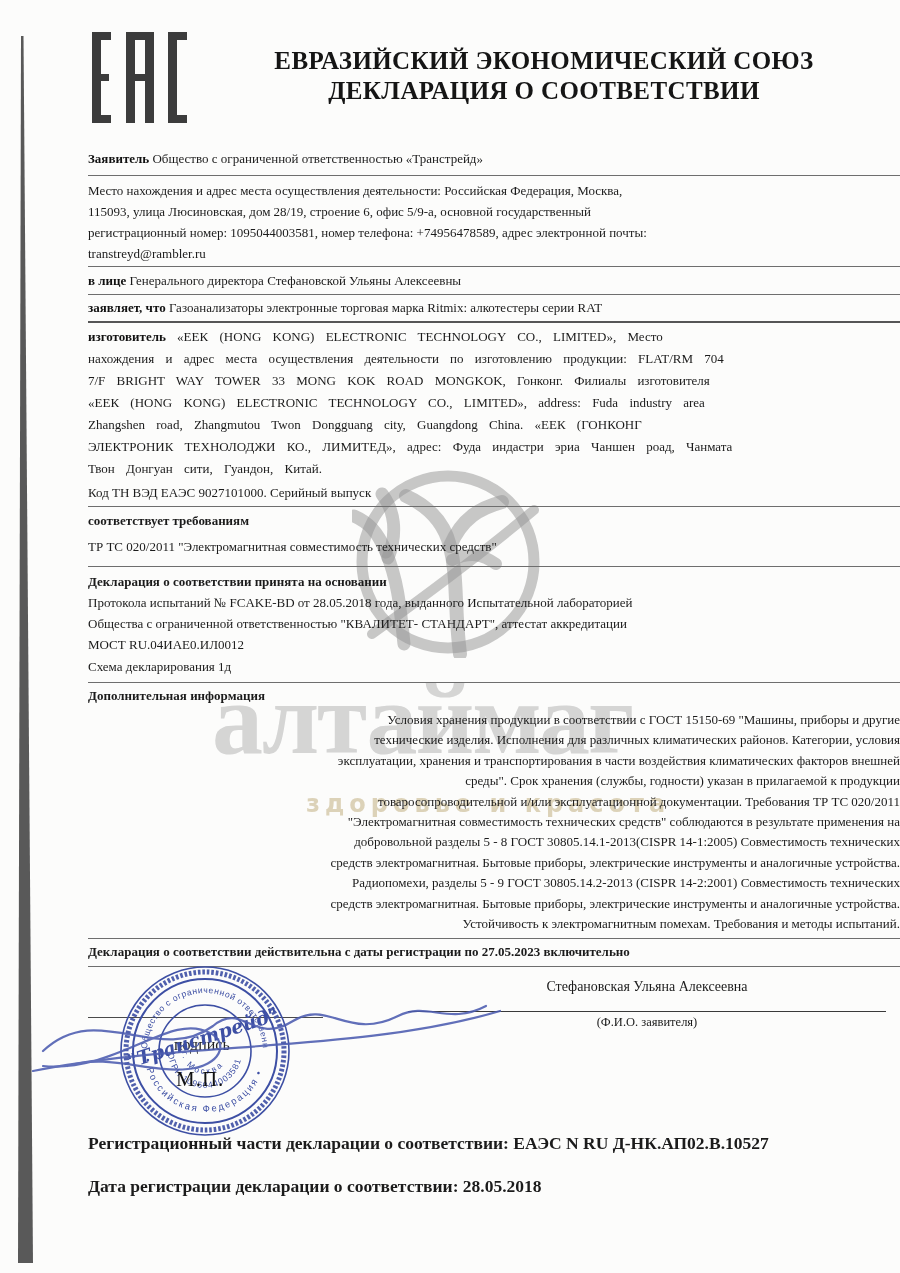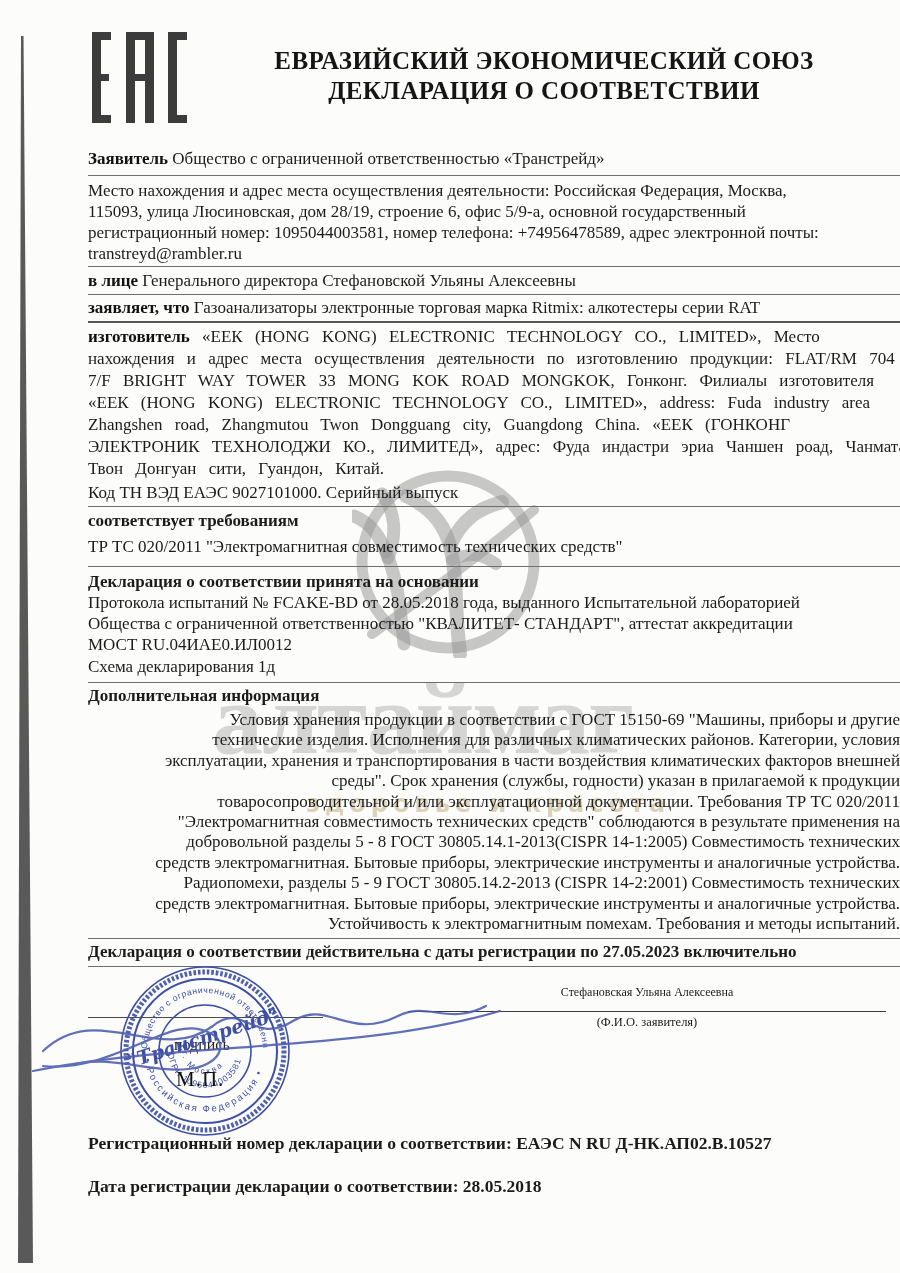--- a/index.html
+++ b/index.html
@@ -10,34 +10,34 @@
   .wm-big{left:212px;top:660px;font-family:Liberation Serif, serif;font-weight:bold;
           font-size:102px;letter-spacing:-2px;color:rgba(173,173,173,0.50);}
   .wm-small{left:306px;top:790px;font-family:"DejaVu Sans",sans-serif;font-weight:bold;
           font-size:24px;letter-spacing:5px;color:rgba(198,182,140,0.60);}
   .wm-logo{left:352px;top:466px;}
   
   .content{position:absolute;left:88px;top:0;width:812px;z-index:2;}
   .hdr{display:flex;margin-top:30px;}
   .hdr-titles{flex:1;text-align:center;padding-top:16px;}
   .t1,.t2{font-weight:bold;font-size:25px;line-height:30px;letter-spacing:0.4px;color:#151515;}
-  p{margin:0;font-size:17px;line-height:21px;}
+  p{margin:0;font-size:13px;line-height:21px;}
   b{color:#111;}
   .rule{border:none;border-top:1px solid #6e6e6e;margin:0;height:0;}
   .rule.thick{border-top:2px solid #565656;}
   .pre{white-space:pre-line;}
   .manuf span{white-space:pre;word-spacing:8px;}
   .manuf{line-height:22px;}
   .addl{line-height:20.4px;text-align:right;}
   
   .sigzone{position:relative;height:160px;margin-top:4px;}
   .sigline-left{position:absolute;left:0;top:46px;width:235px;border-top:1px solid #4a4a4a;}
   .podpis{position:absolute;left:86px;top:65px;font-size:16px;color:#222;}
   .mp{position:absolute;left:88px;top:96px;font-size:21px;letter-spacing:1px;color:#111;z-index:6;}
-  .fio-name{position:absolute;left:320px;top:14px;width:478px;text-align:center;font-size:12px;}
+  .fio-name{position:absolute;left:320px;top:8px;width:478px;text-align:center;font-size:14px;}
   .fio-line{position:absolute;left:320px;top:40px;width:478px;border-top:1px solid #3a3a3a;}
   .fio-cap{position:absolute;left:320px;top:44px;width:478px;text-align:center;font-size:12.5px;}
   .stampsvg{position:absolute;left:22px;top:-10px;z-index:4;}
   .scrawl{position:absolute;left:-60px;top:0;z-index:5;}
   .regline{font-weight:bold;font-size:17.5px;}
   .edge{position:absolute;left:0;top:0;z-index:3;pointer-events:none;}
 </style>
 </head>
 <body>
 
@@ -179,17 +179,17 @@
         </g>
       </svg>
 
       <div class="mp">М.П.</div>
 
       <div class="fio-name">Стефановская Ульяна Алексеевна</div>
       <div class="fio-line"></div>
       <div class="fio-cap">(Ф.И.О. заявителя)</div>
     </div>
 
-    <p class="regline" style="margin-top:2px"><span>Регистрационный номер декларации о соответствии:</span><span> ЕАЭС N RU Д-НК.АП02.В.10527</span></p>
+    <p class="regline" style="margin-top:2px"><span>Регистрационный части декларации о соответствии:</span><span> ЕАЭС N RU Д-НК.АП02.В.10527</span></p>
     <p class="regline" style="margin-top:22px"><span>Дата регистрации декларации о соответствии:</span><span> 28.05.2018</span></p>
 
   </div>
 </div>
 
 </body></html>

